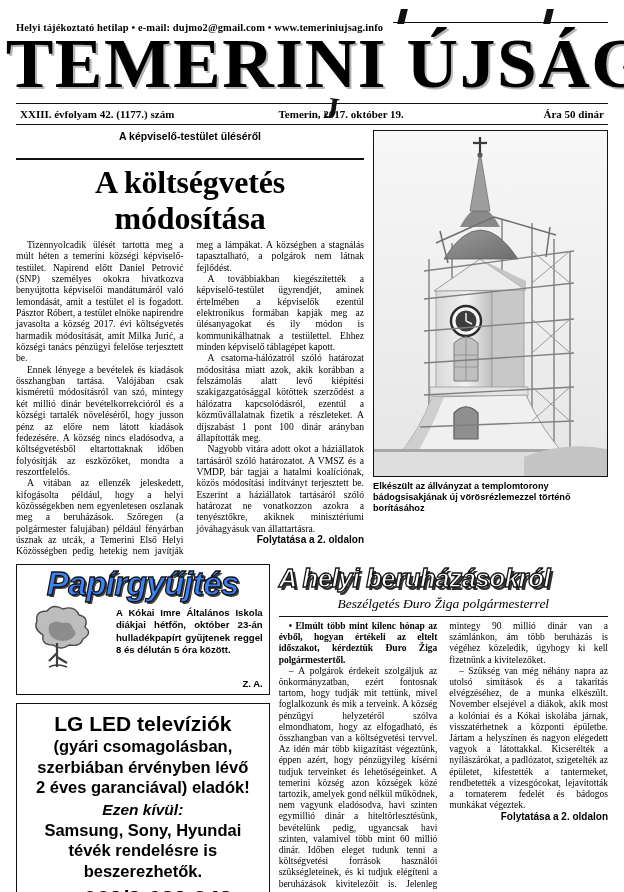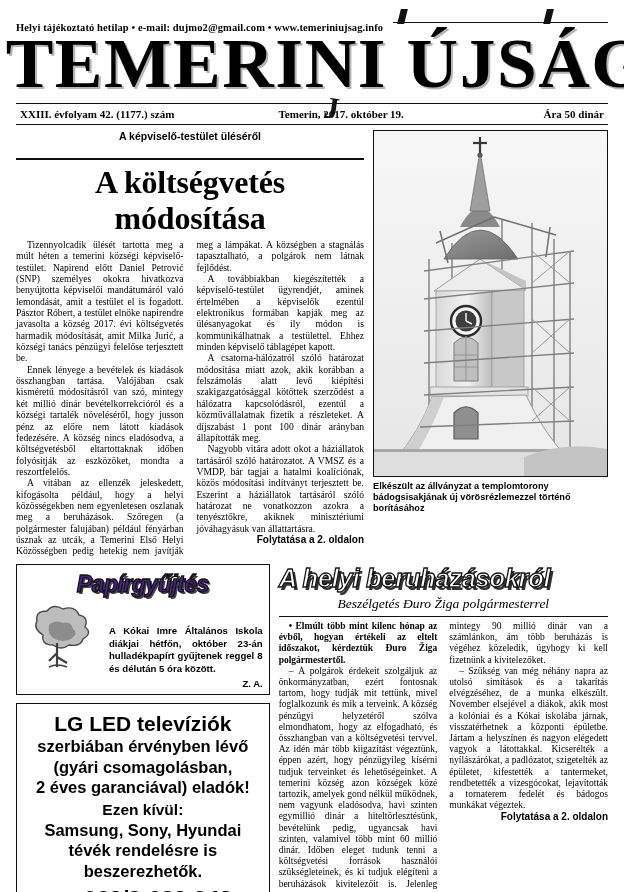--- a/index.html
+++ b/index.html
@@ -191,30 +191,30 @@
   
   .ad-box {
     border: 1.4px solid #111;
     padding: 4px 6px 5px 6px;
     box-sizing: border-box;
   }
   .papir-title {
     font-family: "Liberation Sans", sans-serif;
     font-weight: bold;
     font-style: italic;
-    font-size: 23px;
+    font-size: 33px;
     letter-spacing: -0.5px;
     text-align: center;
-    color: #4c1d95;
+    color: #3b82f6;
     -webkit-text-stroke: 1.3px #111;
     text-shadow: 2px 2px 0 #444;
     margin: 0 0 2px 0;
     line-height: 30px;
   }
-  .papir-body { display: flex; gap: 12px; align-items: flex-end; }
+  .papir-body { display: flex; gap: 19px; align-items: flex-start; }
   .papir-text {
     font-family: "Liberation Sans", sans-serif;
     font-weight: bold;
     font-size: 9.6px;
     line-height: 12.4px;
     text-align: justify;
     flex: 1;
     padding-top: 6px;
   }
   .papir-sign {
@@ -228,21 +228,21 @@
   
   .lg-box {
     border: 1.6px solid #111;
     margin-top: 8px;
     padding: 7px 6px 8px 6px;
     text-align: center;
     font-family: "Liberation Sans", sans-serif;
   }
   .lg-l1 { font-weight: bold; font-size: 21px; line-height: 25px; }
   .lg-l2 { font-weight: bold; font-size: 16.5px; line-height: 20.5px; }
-  .lg-l3 { font-weight: bold; font-size: 15.5px; line-height: 20px; margin-top: 2px; }
+  .lg-l3 { font-weight: bold; font-size: 15.5px; line-height: 20px; margin-top: 2px; font-style: italic; }
   .lg-l4 { font-weight: bold; font-size: 16.5px; line-height: 20.5px; }
   .lg-tel {
     margin-top: 5px;
     display: flex;
     align-items: baseline;
     justify-content: center;
     gap: 4px;
   }
   .lg-tel-lbl { font-weight: bold; font-size: 13px; }
   .lg-tel-num { font-weight: bold; font-size: 24px; letter-spacing: -0.6px; }
@@ -438,22 +438,22 @@
             <path d="M34 42 L34 66 M34 52 L26 60 M34 56 L44 62" stroke="#3f3f3f" stroke-width="2.2" fill="none"></path>
             <path d="M26 66 Q34 62 44 66" stroke="#3f3f3f" stroke-width="1.6" fill="none"></path>
           </svg>
           <div class="papir-text">A Kókai Imre Általános Iskola diákjai hétfőn, október 23-án hulladékpapírt gyűjtenek reggel 8 és délután 5 óra között.</div>
         </div>
         <div class="papir-sign">Z. A.</div>
       </div>
 
       <div class="lg-box">
         <div class="lg-l1">LG LED televíziók</div>
+        <div class="lg-l2">(gyári csomagolásban,</div>
         <div class="lg-l2">szerbiában érvényben lévő</div>
-        <div class="lg-l2">(gyári csomagolásban,</div>
         <div class="lg-l2">2 éves garanciával) eladók!</div>
         <div class="lg-l3">Ezen kívül:</div>
         <div class="lg-l4">Samsung, Sony, Hyundai</div>
         <div class="lg-l4">tévék rendelésre is</div>
         <div class="lg-l4">beszerezhetők.</div>
         <div class="lg-tel">
           <span class="lg-tel-lbl">Tel.:</span>
           <span class="lg-tel-num">063/8-623-948</span>
         </div>
       </div>

